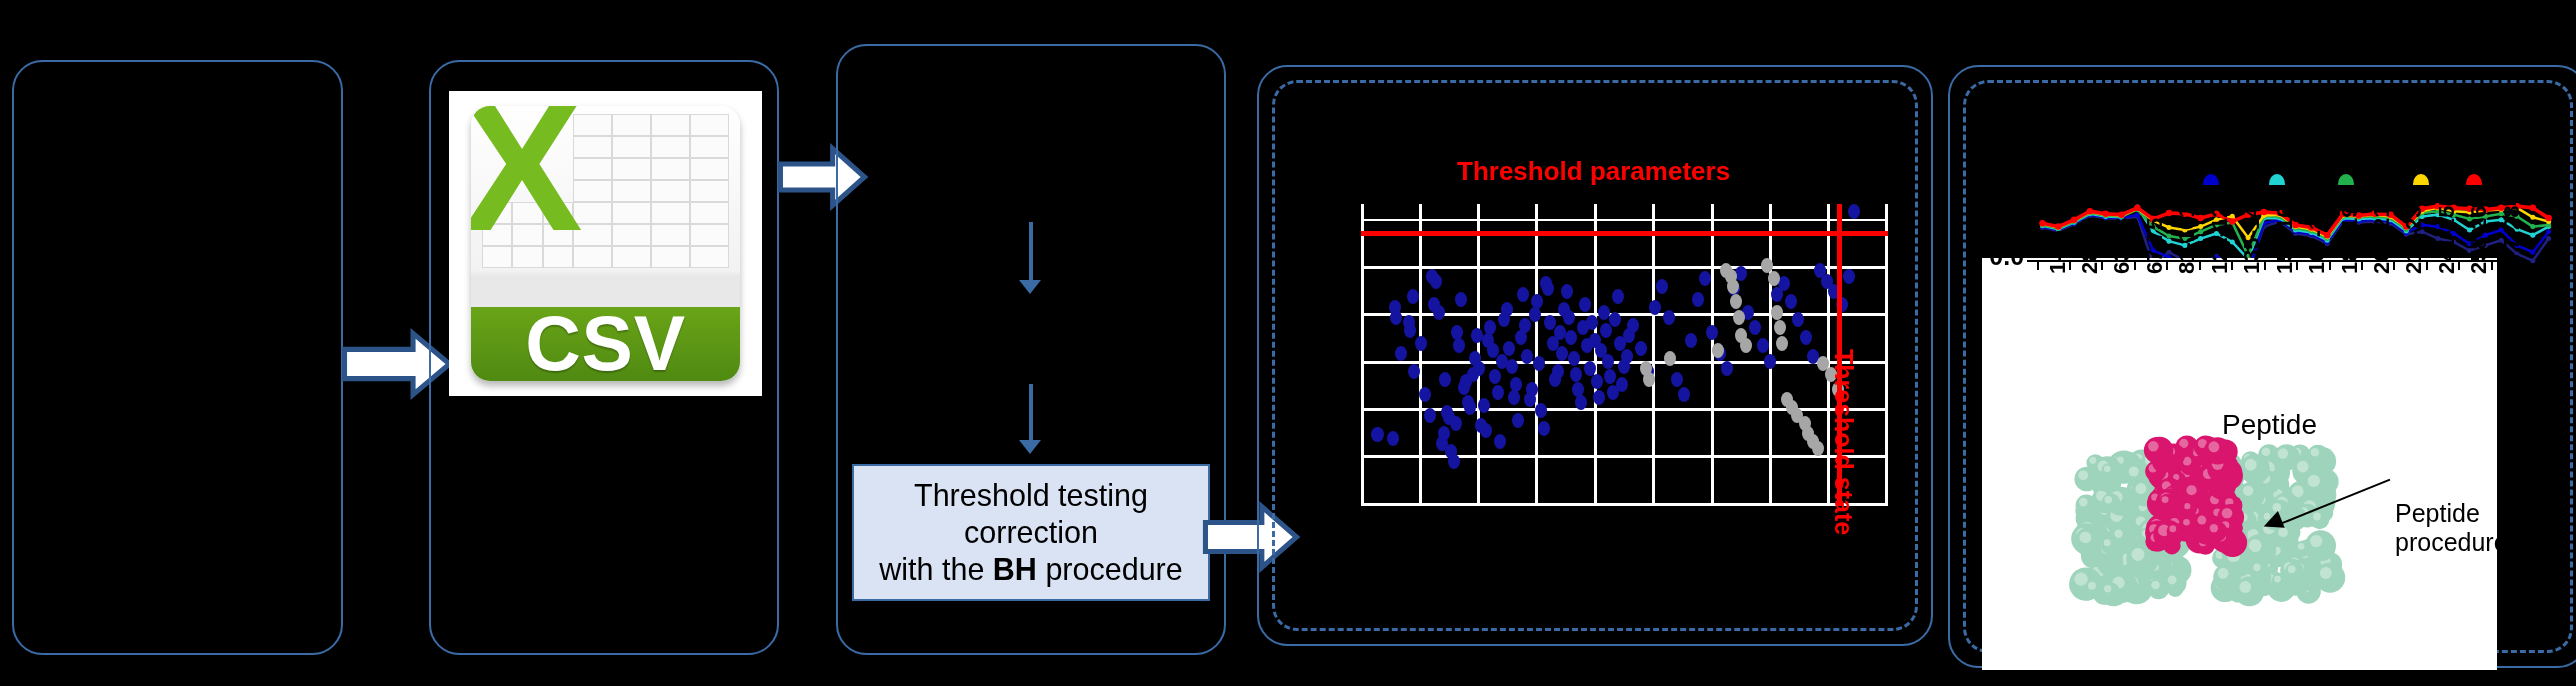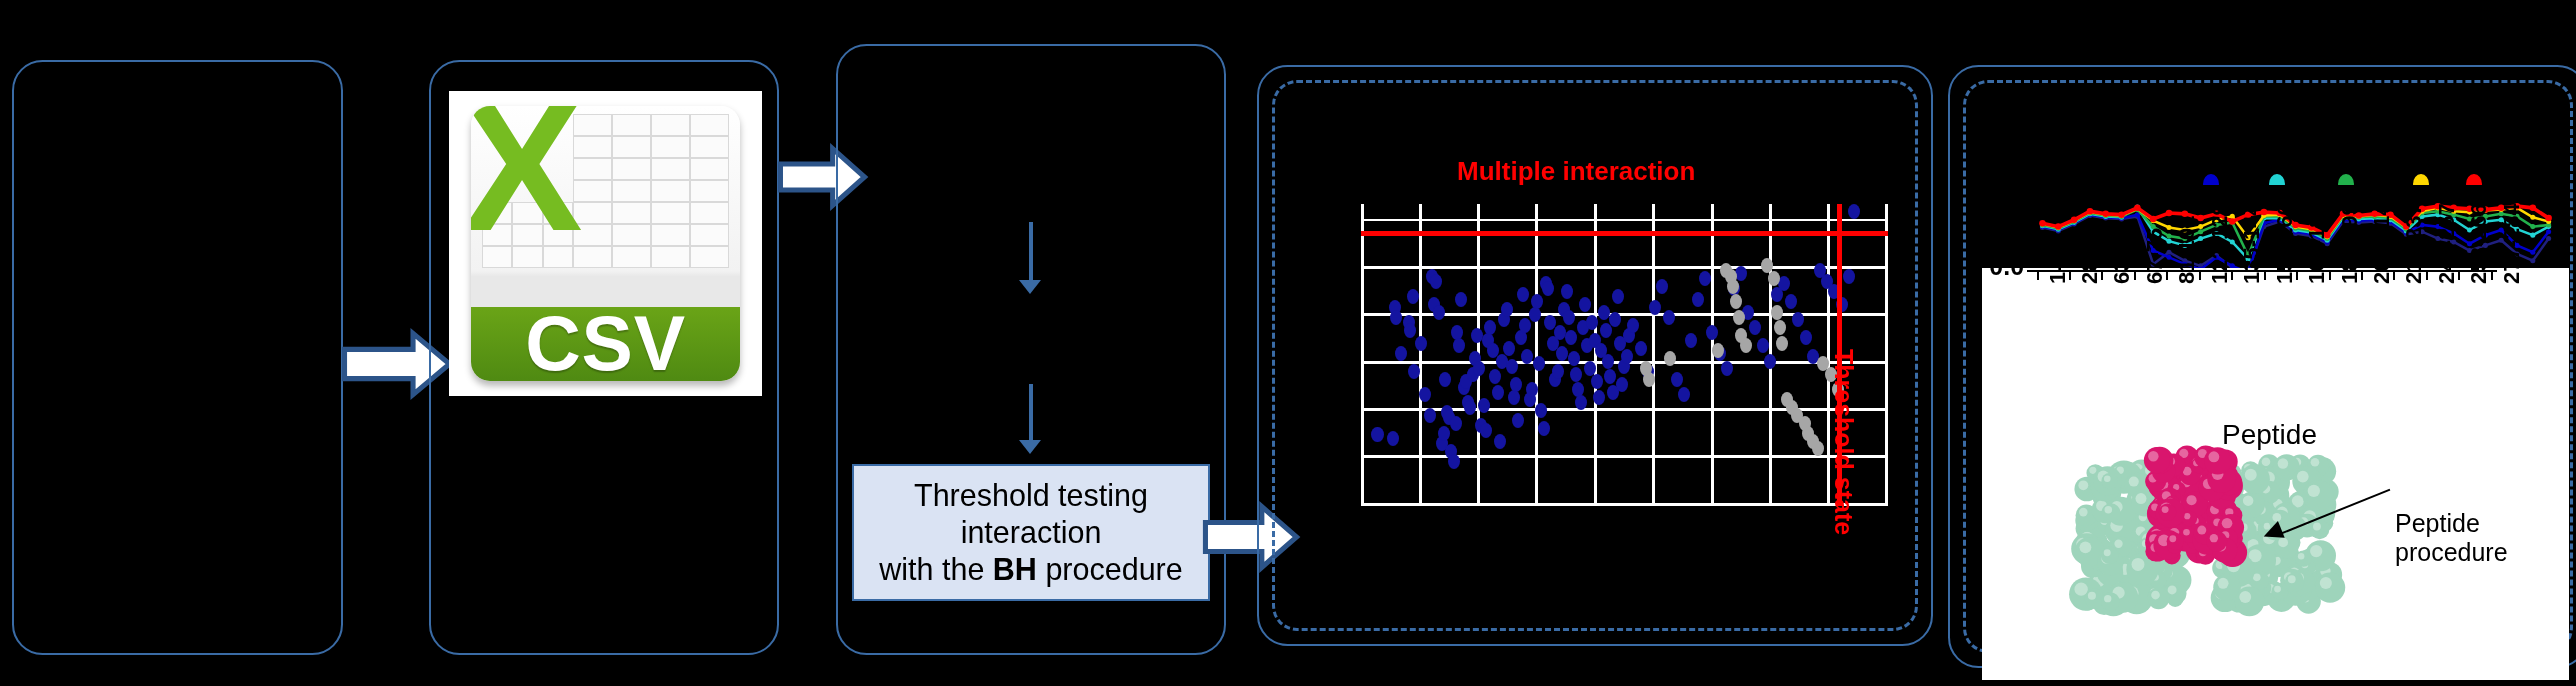--- a/index.html
+++ b/index.html
@@ -161,34 +161,34 @@
 
   <div class="down-conn" style="left:1029px;top:222px;height:60px;"></div>
   <div class="down-head" style="left:1019px;top:280px;"></div>
 
   <div class="down-conn" style="left:1029px;top:384px;height:58px;"></div>
   <div class="down-head" style="left:1019px;top:440px;"></div>
 
   <div class="flowbox" style="left:852px;top:464px;width:358px;height:137px;font-size:30.5px;">
     <div class="txt">
         <div>Threshold testing</div>
-        <div>interaction</div>
+        <div>correction</div>
         <div>with the <b>BH</b> procedure</div>
       </div>
   </div>
 
   <div class="arrow" style="left:1204px;top:502px;width:94px;height:70px;">
     <svg width="94" height="70" viewBox="0 0 130 96">
       <path d="M2,28 L80,28 L80,6 L128,48 L80,90 L80,68 L2,68 Z" fill="#ffffff" stroke="#2c5489" stroke-width="7" stroke-linejoin="miter"></path>
     </svg>
   </div>
 
   <div class="panel dashed-inner" style="left:1257px;top:65px;width:676px;height:581px;"></div>
 
-  <div class="thr-label" style="left:1457px;top:156px;font-size:26px;">Multiple interaction</div>
+  <div class="thr-label" style="left:1457px;top:156px;font-size:26px;">Threshold parameters</div>
 
   <div class="scatter" style="left:1361px;top:204px;width:527px;height:302px;">
     <div class="plotarea" id="scatter-area">
         <div class="gl v" style="left: 0px;"></div>
         <div class="gl v" style="left: 58px;"></div>
         <div class="gl v" style="left: 116px;"></div>
         <div class="gl v" style="left: 174px;"></div>
         <div class="gl v" style="left: 233px;"></div>
         <div class="gl v" style="left: 291px;"></div>
         <div class="gl v" style="left: 350px;"></div>
@@ -577,21 +577,21 @@
         <circle cx="586.75" cy="31.599999999999994" r="4.5" fill="#ff0000"></circle>
         <circle cx="608.625" cy="32.78" r="4.5" fill="#ff0000"></circle>
         <circle cx="630.5" cy="33.959999999999994" r="4.5" fill="#ff0000"></circle>
         <circle cx="652.375" cy="31.599999999999994" r="4.5" fill="#ff0000"></circle>
         <circle cx="674.25" cy="29.24000000000001" r="4.5" fill="#ff0000"></circle>
         <circle cx="696.125" cy="31.599999999999994" r="4.5" fill="#ff0000"></circle>
         <circle cx="718" cy="45.75999999999999" r="4.5" fill="#ff0000"></circle>
       </svg>
   </div>
 
-  <div class="whitecard" style="left:1982px;top:268px;width:587px;height:412px;">
+  <div class="whitecard" style="left:1982px;top:258px;width:515px;height:412px;">
     <div class="axis-line" style="left:45px;top:1.5px;width:470px;"></div>
     <div class="ylabel-0" style="left:7.3px;top:-16px;font-size:25px;">0.0</div>
     <div id="peptide-ticks">
         <div class="tick" style="left: 55px; top: 1.5px;"></div>
         <div class="ticklabel" style="left: 63px; top: 16px; font-size: 22px;">1-15</div>
         <div class="tick" style="left: 87px; top: 1.5px;"></div>
         <div class="ticklabel" style="left: 95px; top: 16px; font-size: 22px;">28-44</div>
         <div class="tick" style="left: 119px; top: 1.5px;"></div>
         <div class="ticklabel" style="left: 127px; top: 16px; font-size: 22px;">63-73</div>
         <div class="tick" style="left: 152px; top: 1.5px;"></div>

